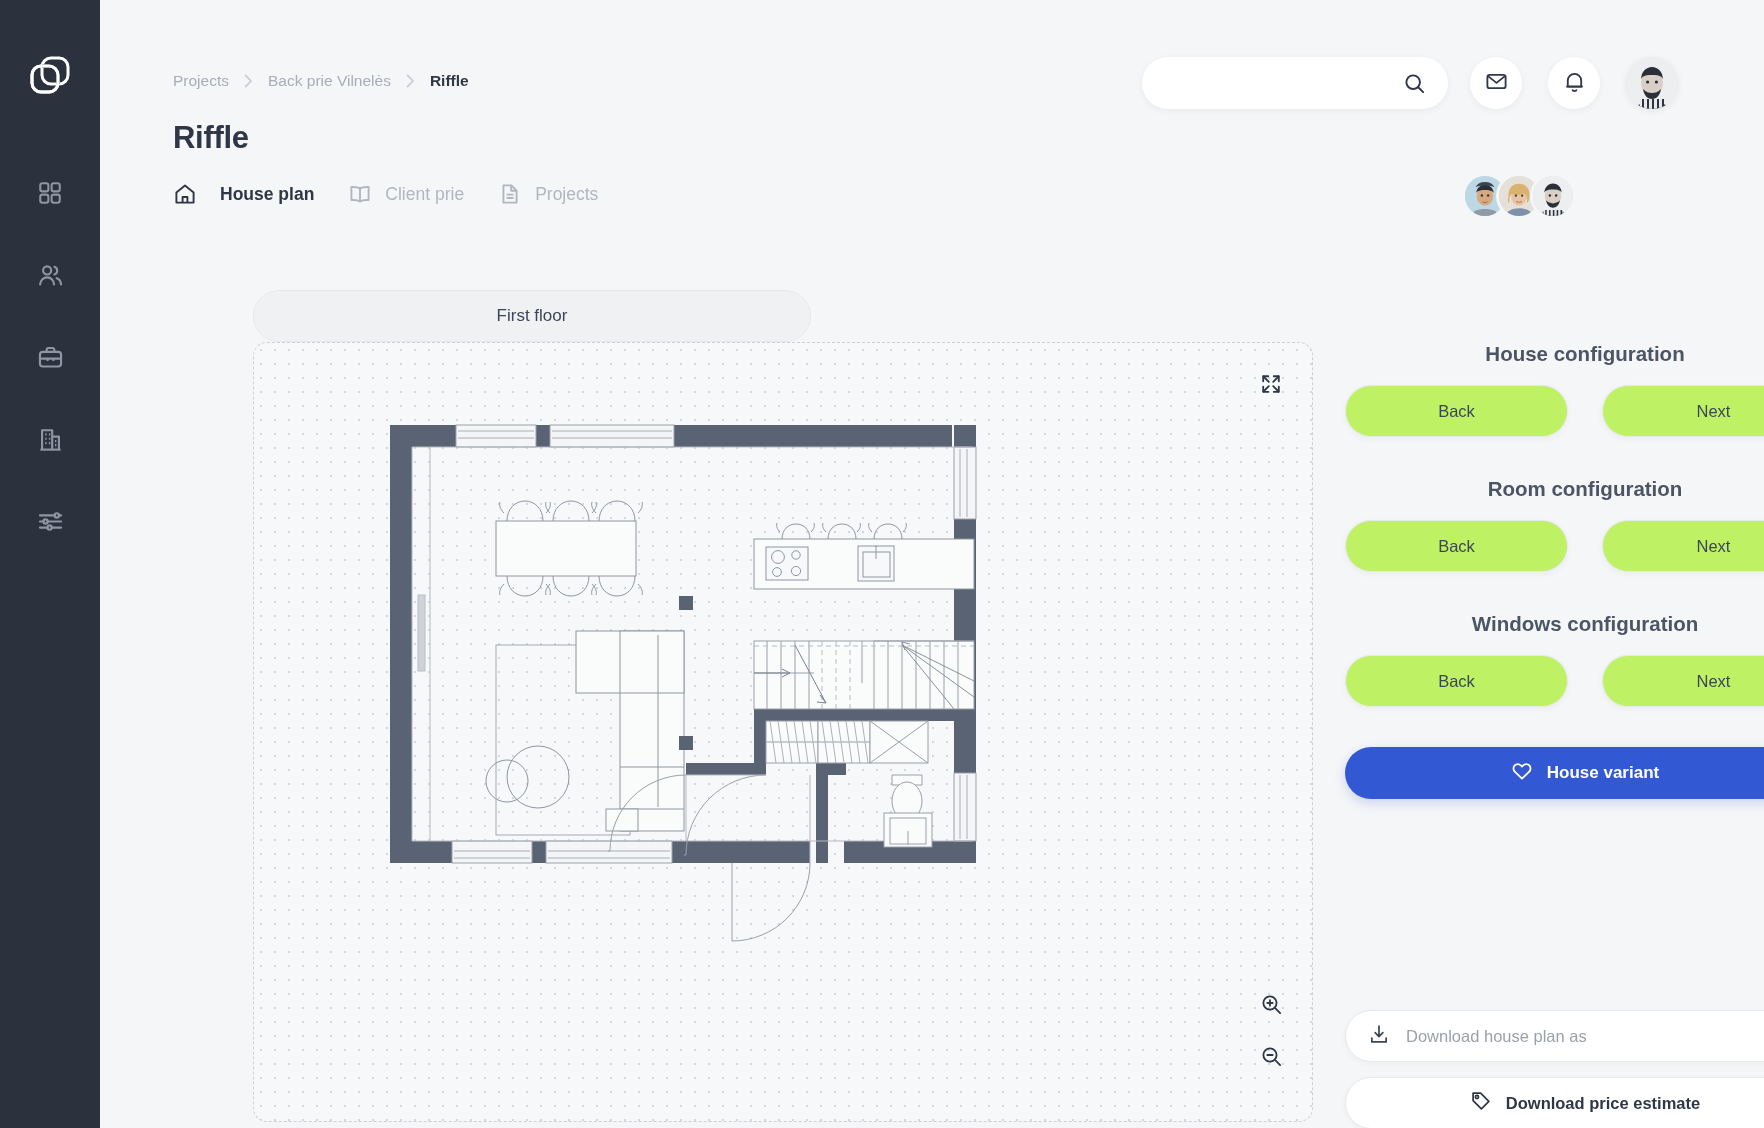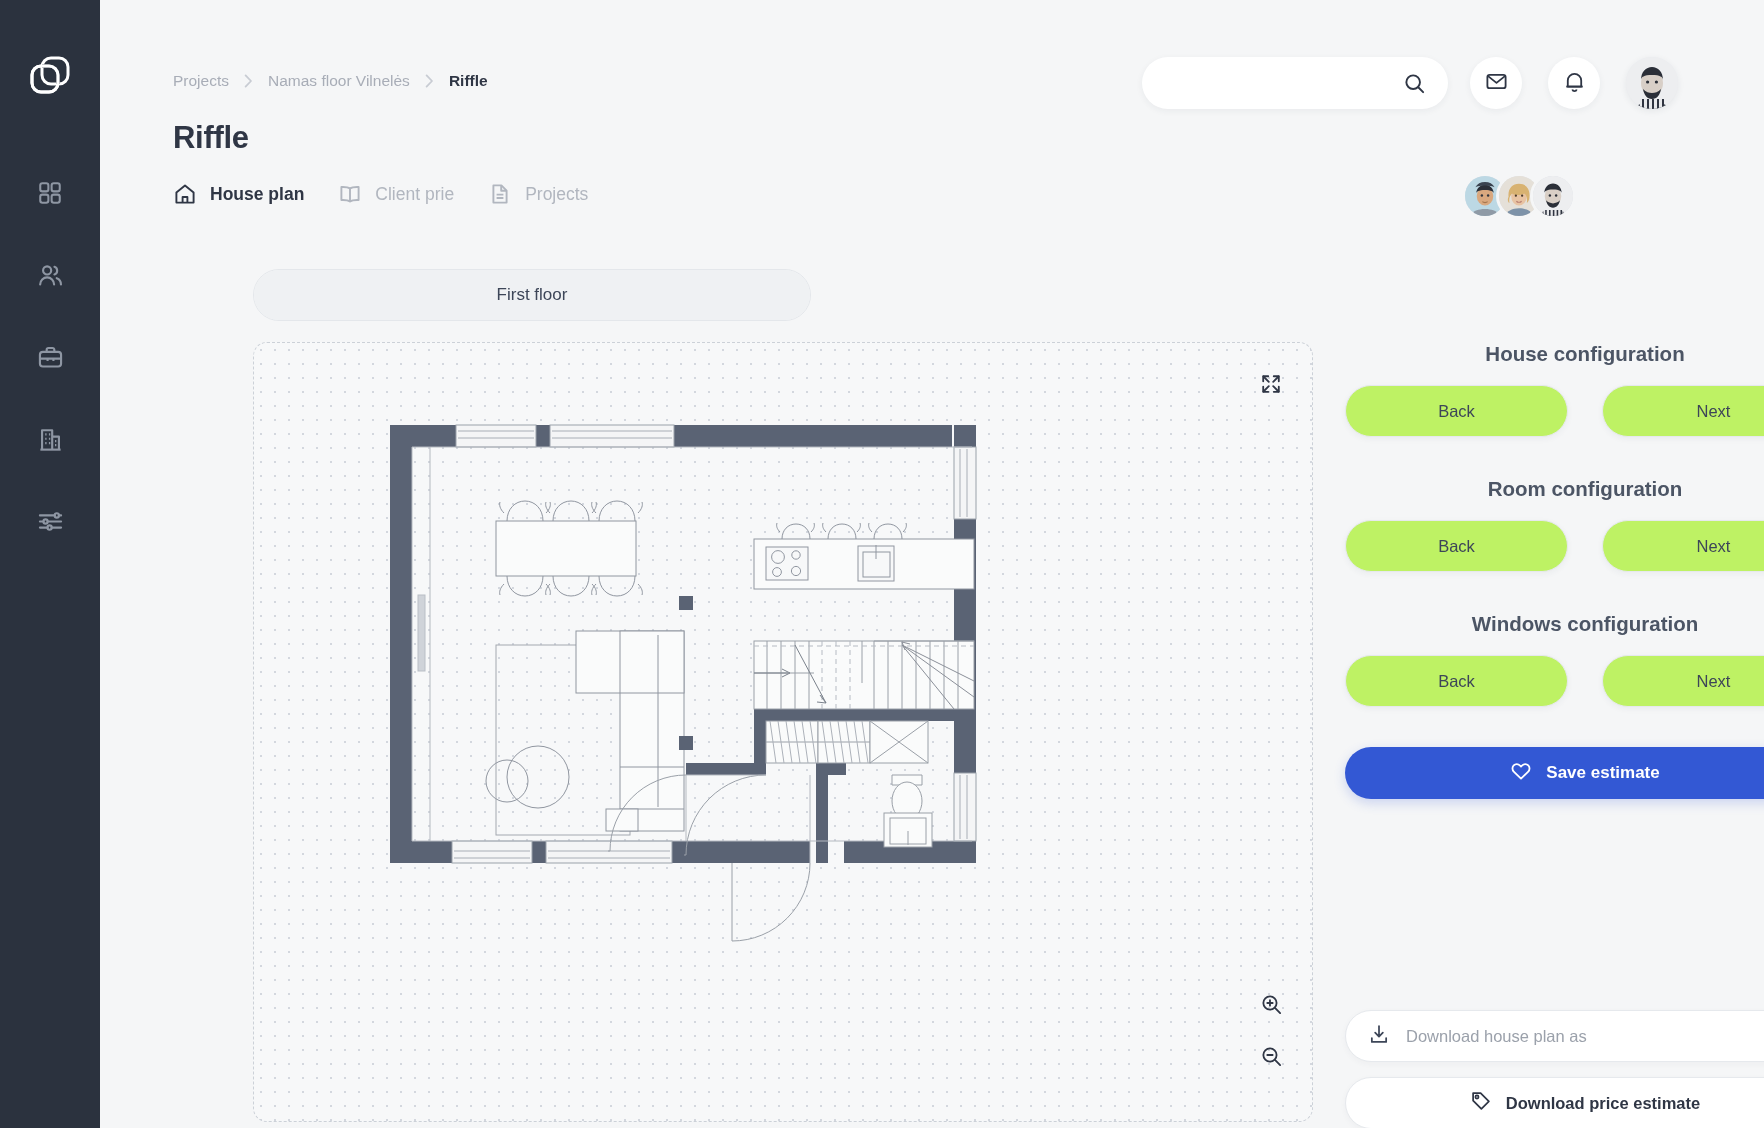--- a/index.html
+++ b/index.html
@@ -74,37 +74,37 @@
   
   .page-title {
     position: absolute; left: 73px; top: 120px;
     font-size: 31px; font-weight: 700; color: #2f3645; letter-spacing: -.3px;
   }
 
   
   .tabs { position: absolute; left: 73px; top: 182px; display: flex; align-items: center; gap: 34px; }
   .tab { display: flex; align-items: center; gap: 13px; cursor: pointer; }
   .tab-label { font-size: 17.5px; color: #b1b6bf; font-weight: 400; }
-  .tab.active .tab-label { color: #2f3645; font-weight: 700; }
+  .tab.active .tab-label { color: #2f3645; font-weight: 700; margin-left: 10px; }
   .tab svg { display: block; }
 
   .team {
     position: absolute; left: 1362px; top: 173px;
     display: flex; align-items: center;
   }
   .team .av {
     width: 46px; height: 46px; border-radius: 50%;
     border: 3px solid #f5f6f7; margin-left: -12px;
     overflow: hidden; background: #dfe2e7; cursor: pointer;
   }
   .team .av:first-child { margin-left: 0; }
 
   
   .floor-switch {
-    position: absolute; left: 153px; top: 269px;
+    position: absolute; left: 153px; top: 290px;
     width: 558px; height: 52px;
     border: 1px solid #e4e7eb; border-radius: 26px;
     background: #fff; display: flex; overflow: hidden;
   }
   .floor-seg {
     flex: 1; display: flex; align-items: center; justify-content: center;
     font-size: 17px; color: #3d4658; cursor: pointer;
   }
   .floor-seg.active { background: #eff1f3; }
 
@@ -228,21 +228,21 @@
 
 <div class="main">
 
   <div class="breadcrumb">
     <span class="crumb">Projects</span>
     <span class="crumb-sep">
       <svg width="9" height="14" viewBox="0 0 9 14" fill="none" stroke="#c8ccd3" stroke-width="1.8" stroke-linecap="round" stroke-linejoin="round">
           <path d="M1.6 1.4 7 7l-5.4 5.6"></path>
         </svg>
     </span>
-    <span class="crumb">Namas floor Vilnelės</span>
+    <span class="crumb">Back prie Vilnelės</span>
     <span class="crumb-sep">
       <svg width="9" height="14" viewBox="0 0 9 14" fill="none" stroke="#c8ccd3" stroke-width="1.8" stroke-linecap="round" stroke-linejoin="round">
           <path d="M1.6 1.4 7 7l-5.4 5.6"></path>
         </svg>
     </span>
     <span class="crumb current">Riffle</span>
   </div>
 
   <div class="search-box">
     <input class="search-input" type="text" placeholder="" style="">
@@ -596,21 +596,21 @@
       <button class="pill-btn">Back</button>
       <button class="pill-btn">Next</button>
     </div>
 
     <button class="save-btn">
       <span>
         <svg width="22" height="22" viewBox="0 0 24 24" fill="none" stroke="#fff" stroke-width="2" stroke-linejoin="round">
           <path d="M12 20.3 4.1 12.6a4.7 4.7 0 0 1 6.6-6.7l1.3 1.2 1.3-1.2a4.7 4.7 0 0 1 6.6 6.7z"></path>
         </svg>
       </span>
-      <span>Save estimate</span>
+      <span>House variant</span>
     </button>
   </div>
 
   <div class="bottom-actions">
     <div class="dl-select">
       <span>
         <svg width="22" height="22" viewBox="0 0 24 24" fill="none" stroke="#3d4658" stroke-width="1.9" stroke-linecap="round" stroke-linejoin="round">
           <path d="M12 3.4v11M7.8 10.6 12 14.8l4.2-4.2"></path>
             <path d="M4.2 16.4v4.2h15.6v-4.2"></path>
         </svg>

